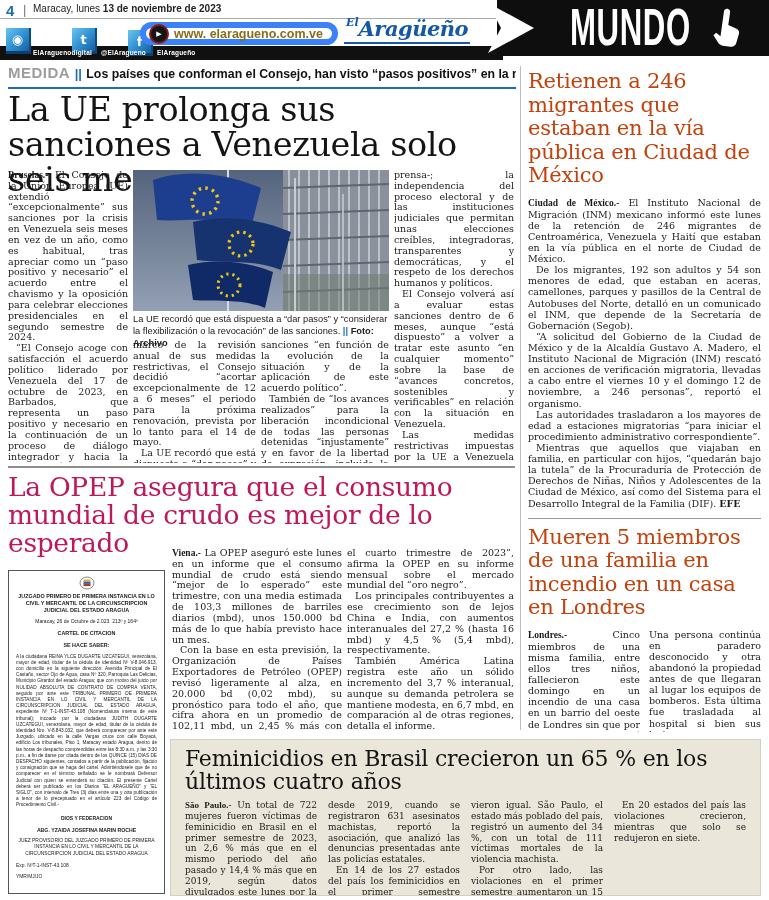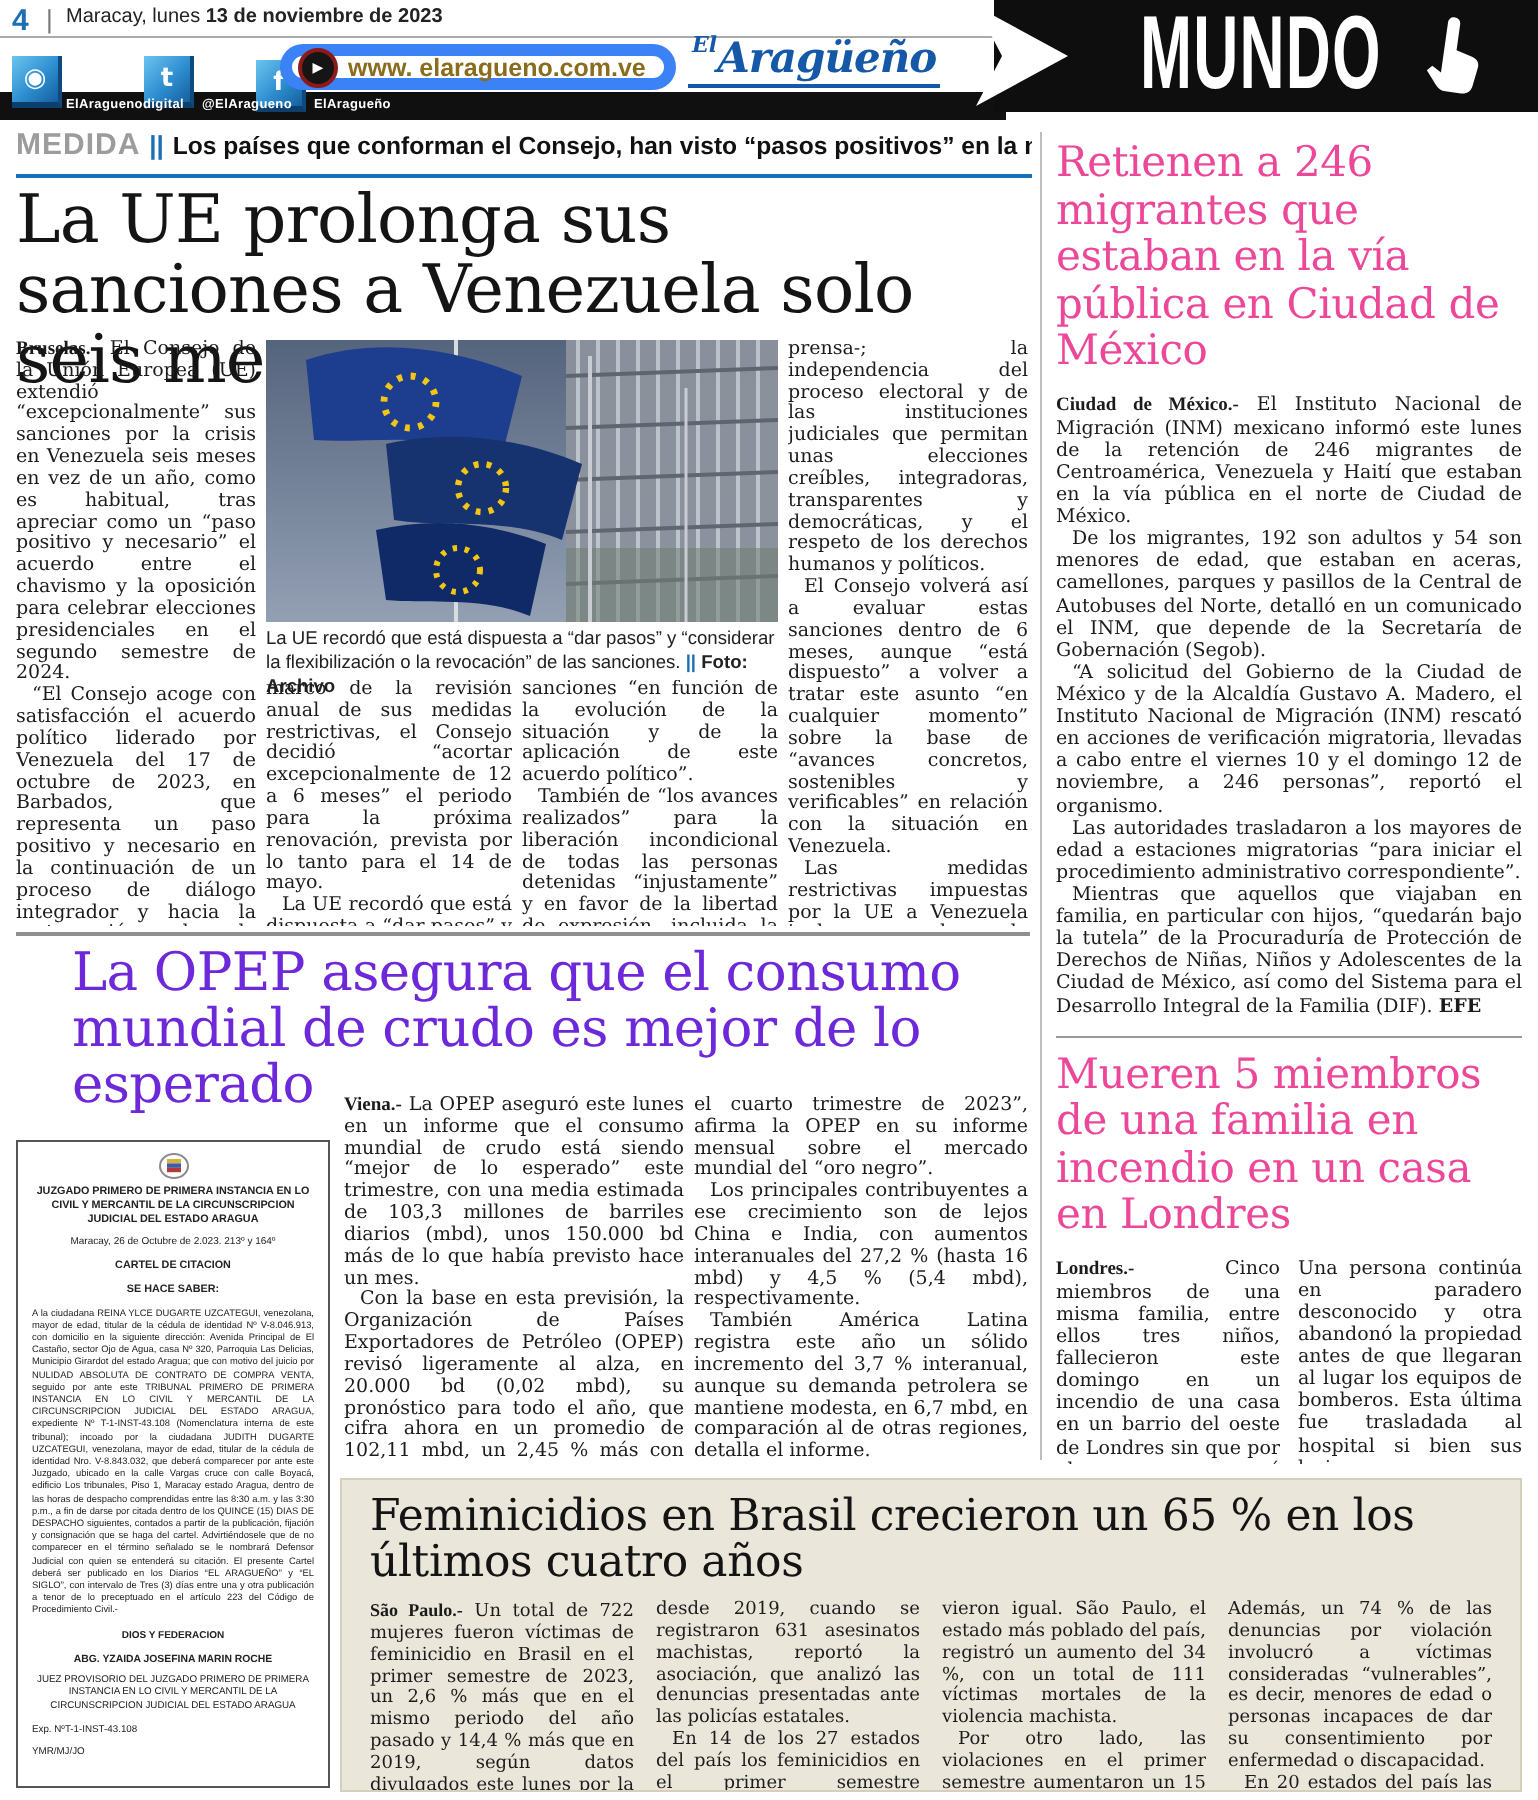--- a/index.html
+++ b/index.html
@@ -56,42 +56,42 @@
   .photo{left:133px;top:170px;width:256px;height:141px;}
   .cap{left:133px;top:313px;width:256px;font-size:9.3px;line-height:1.3;color:#222;text-align:left;}
   .cap .blue{color:#1a6fb5;font-weight:bold;}
   .c2{left:133px;top:340px;width:123px;height:123px;}
   .c3{left:261px;top:340px;width:128px;height:123px;}
   .c4{left:394px;top:170px;width:120px;height:293px;}
 
   .divider1{left:8px;top:466px;width:507px;height:2px;background:#8f8f8f;}
 
   
-  .h-opep{left:8px;top:473px;width:502px;font-size:26.5px;line-height:1.06;letter-spacing:-0.3px;color:#6d28d9;margin-left:28px;}
+  .h-opep{left:8px;top:473px;width:502px;font-size:26.5px;line-height:1.06;letter-spacing:-0.3px;color:#be185d;}
   .opepA{left:172px;top:548px;width:170px;height:184px;}
   .opepB{left:347px;top:548px;width:167px;height:184px;}
 
   
   .legal{left:8px;top:570px;width:157px;height:324px;border:1px solid #555;box-sizing:border-box;
          padding:5px 7px;font-family:"Liberation Sans","DejaVu Sans",sans-serif;color:#222;overflow:hidden;}
   .legal .ctr{text-align:center;}
   .legal .emb{display:block;margin:0 auto 3px auto;}
   .lg-court{font-size:5.4px;font-weight:bold;line-height:1.3;}
   .lg-date{font-size:5px;margin-top:4px;line-height:1.3;}
   .lg-title{font-size:5.4px;font-weight:bold;margin-top:5px;line-height:1.3;}
   .lg-body{font-size:4.7px;line-height:1.32;text-align:justify;margin-top:5px;}
   .lg-close{font-size:5px;font-weight:bold;margin-top:6px;}
   .lg-judge{font-size:5.2px;font-weight:bold;margin-top:6px;}
   .lg-jtitle{font-size:4.9px;margin-top:5px;line-height:1.35;}
   .lg-exp{font-size:4.9px;margin-top:6px;text-align:left;}
 
   
   .vrule{left:520px;top:66px;width:1px;height:664px;background:#bdbdbd;}
   .rail{left:528px;top:64px;width:233px;height:668px;overflow:hidden;}
-  .h-rail{font-size:21px;line-height:1.12;letter-spacing:-0.2px;color:#ec4899;margin:6px 0 9px 0;}
+  .h-rail{font-size:21px;line-height:1.12;letter-spacing:-0.2px;color:#c2410c;margin:6px 0 9px 0;}
   .rail .bodytext p{font-size:9.5px;line-height:1.17;}
   .raildiv{height:1px;background:#999;margin:9px 0 7px 0;}
   .loncols{display:flex;gap:9px;}
   .loncol{width:112px;overflow:hidden;height:206px;}
 
   
   .brasil{left:170px;top:739px;width:591px;height:157px;background:#eae6da;border:1px solid #d5cfbd;
           box-sizing:border-box;padding:7px 14px 6px 14px;overflow:hidden;}
   .h-brasil{font-size:22px;line-height:1.05;color:#141414;margin:0 0 7px 0;letter-spacing:-0.2px;}
   .brcols{display:flex;gap:11px;}
@@ -299,19 +299,18 @@
       </div>
       <div class="brcol bodytext">
         <p class="np">desde 2019, cuando se registraron 631 asesinatos machistas, reportó la asociación, que analizó las denuncias presentadas ante las policías estatales.</p>
         <p>En 14 de los 27 estados del país los feminicidios en el primer semestre crecieron de forma anual, mientras que en 12 estados disminuyeron y en uno se mantu-</p>
       </div>
       <div class="brcol bodytext">
         <p class="np">vieron igual. São Paulo, el estado más poblado del país, registró un aumento del 34 %, con un total de 111 víctimas mortales de la violencia machista.</p>
         <p>Por otro lado, las violaciones en el primer semestre aumentaron un 15 % anual hasta alcanzar los 34.000 casos, una cada ocho minutos y el mayor número desde 2019.</p>
       </div>
       <div class="brcol bodytext">
-        <p class="np">Además, un 74 % de las denuncias por violación involucró a víctimas consideradas “vulnerables”, es decir, menores de edad o personas incapaces de dar su consentimiento por enfermedad o discapacidad.</p>
         <p><span>En 20 estados del país las violaciones crecieron, mientras que solo se redujeron en siete.</span> </p>
       </div>
     </div>
   </div>
 
 </div>
 
 </body></html>

